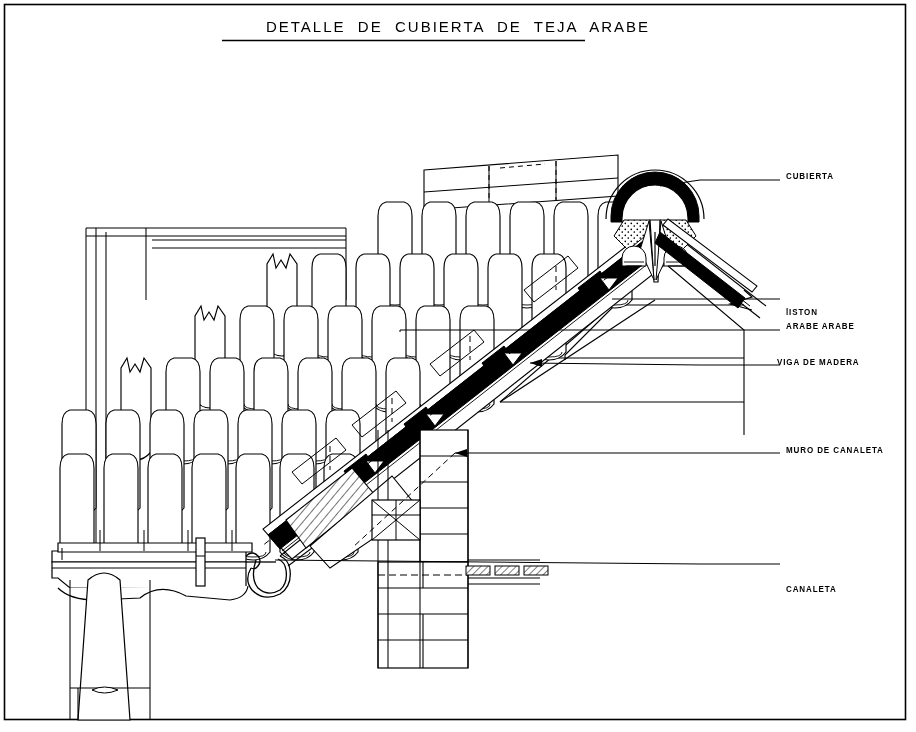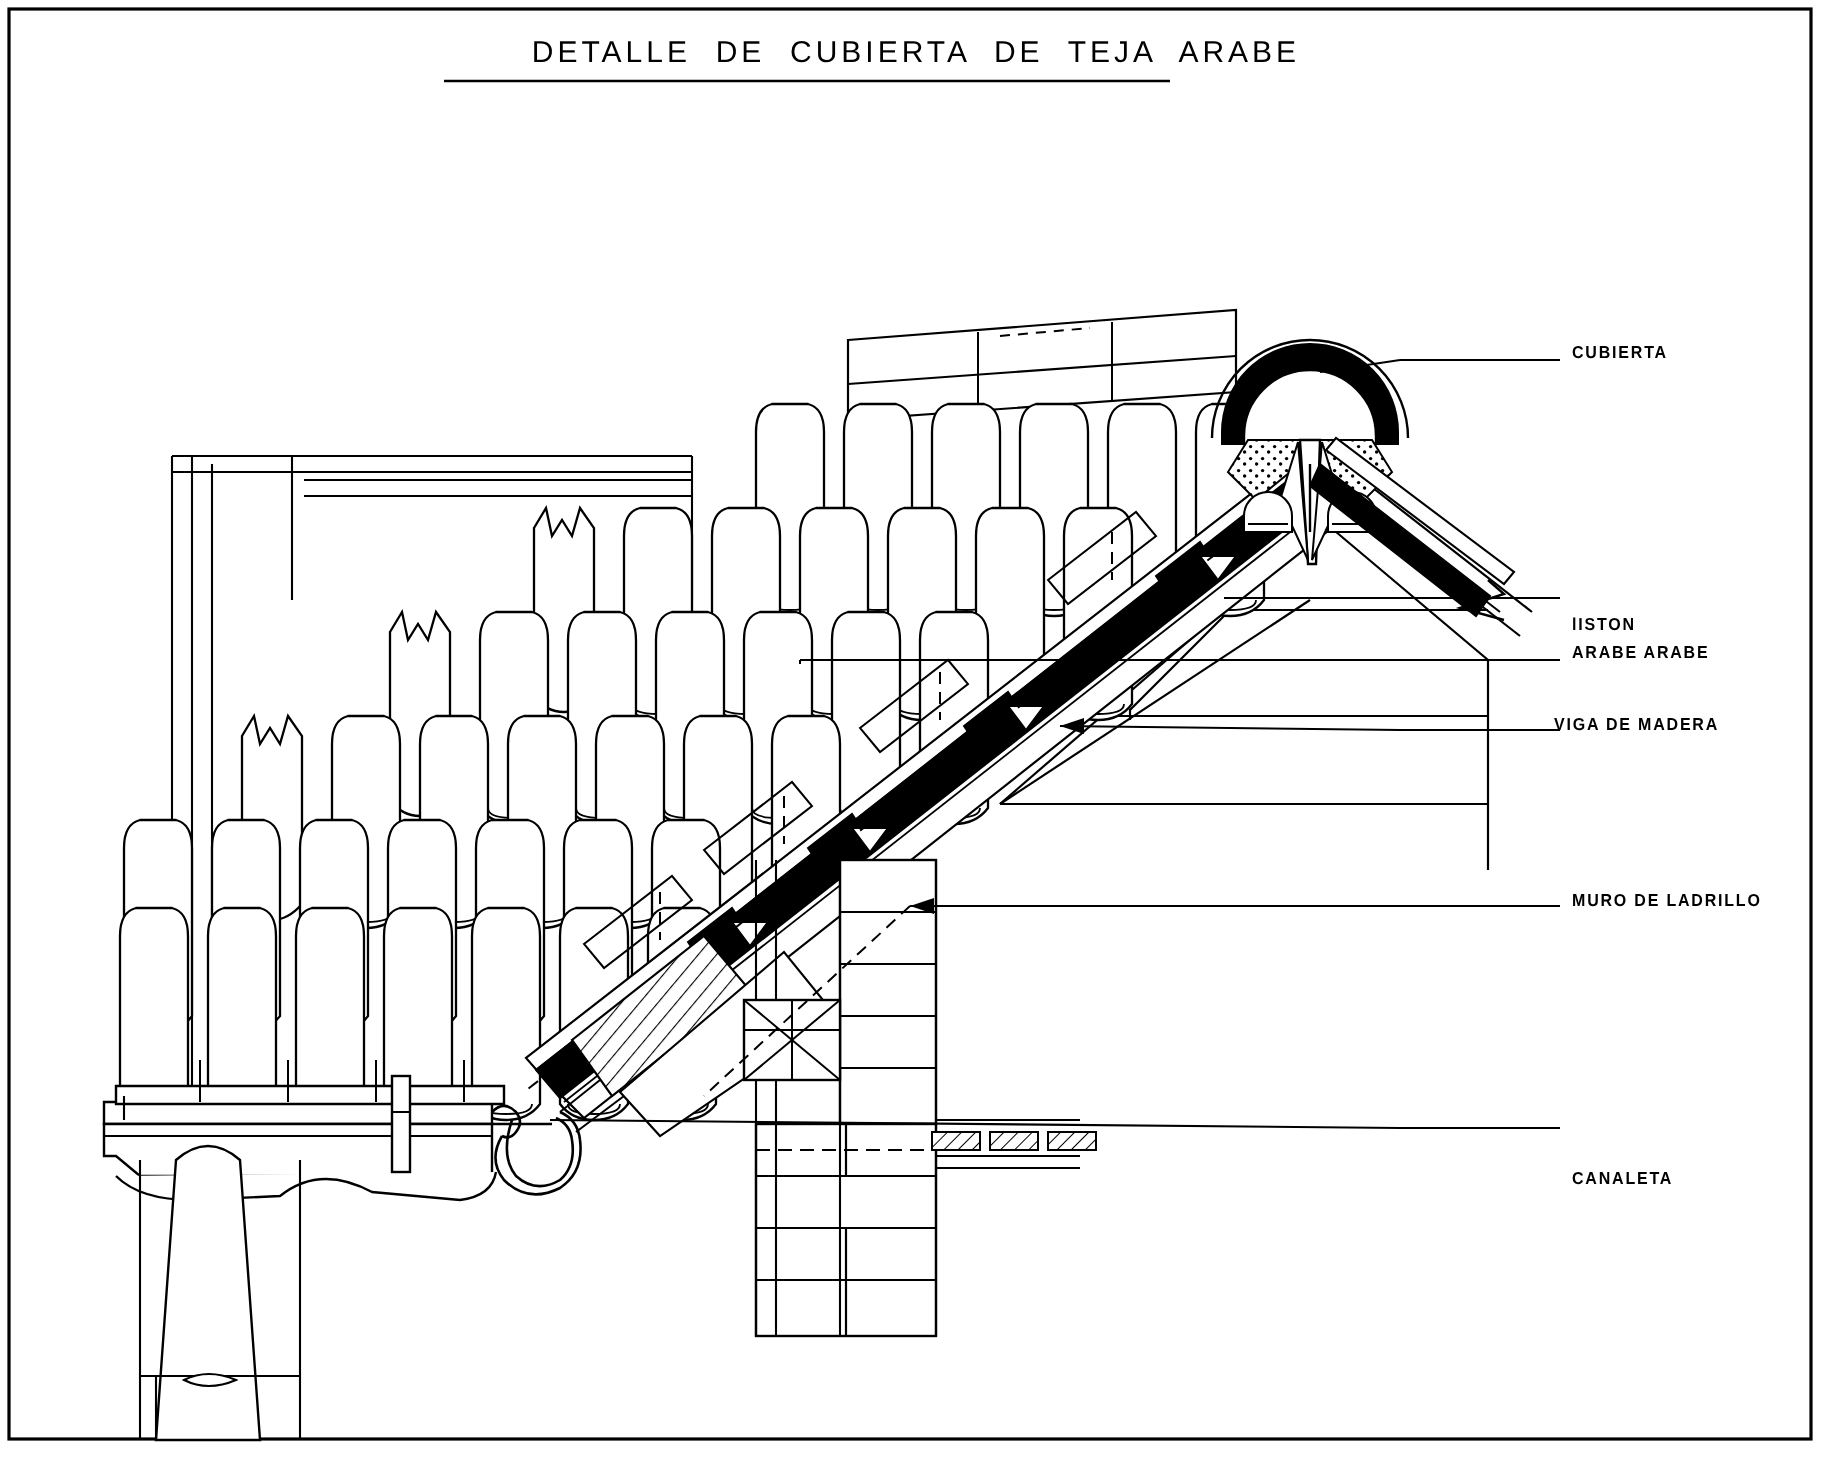--- a/index.html
+++ b/index.html
@@ -386,16 +386,16 @@
     <path d="M 400,330 L 400,332" fill="none" stroke="#000" stroke-width="1"></path>
 
   </svg>
 
   <div class="ttl">DETALLE  DE  CUBIERTA  DE  TEJA  ARABE</div>
 
   <div class="lbl" style="left:786px;top:172px;">CUBIERTA</div>
   <div class="lbl" style="left:786px;top:308px;">lISTON</div>
   <div class="lbl" style="left:786px;top:322px;">ARABE ARABE</div>
   <div class="lbl" style="left:741px;top:358px;margin-left:36px;">VIGA DE MADERA</div>
-  <div class="lbl" style="left:786px;top:446px;">MURO DE LADRILLO</div>
+  <div class="lbl" style="left:786px;top:446px;">MURO DE CANALETA</div>
   <div class="lbl" style="left:786px;top:557px;margin-top:28px;">CANALETA</div>
 
 </div>
 
 </body></html>

